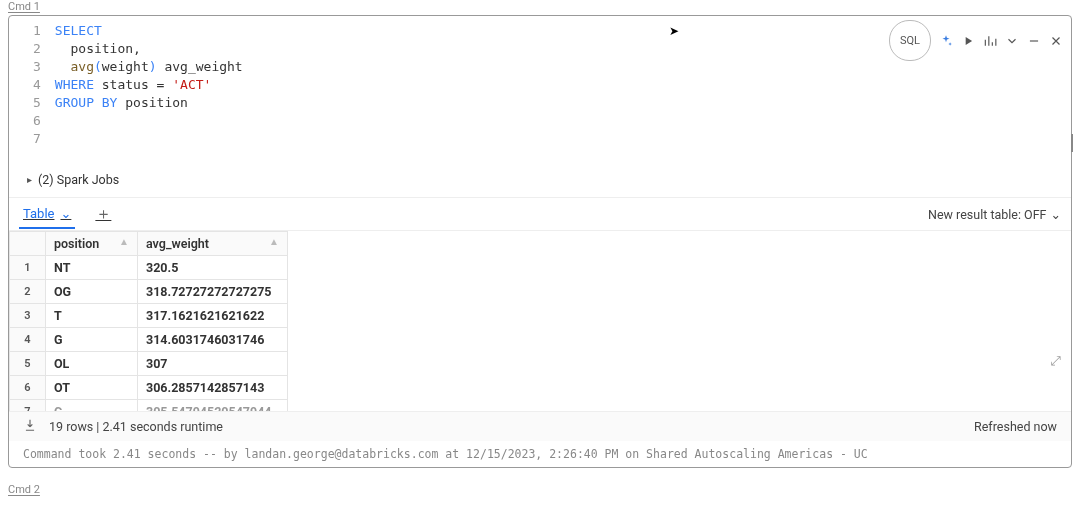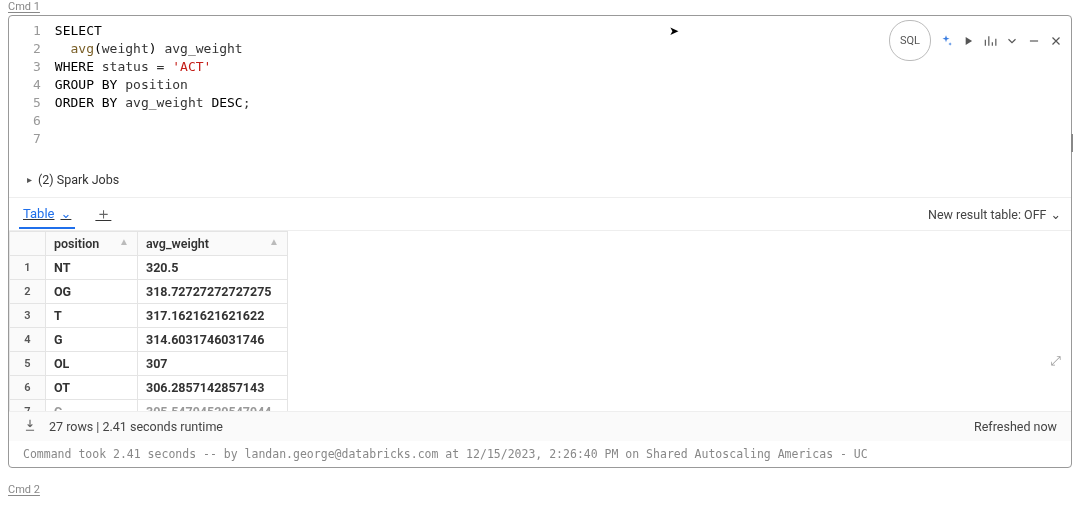--- a/index.html
+++ b/index.html
@@ -61,21 +61,21 @@
   }
   .gutter {
     color: #999;
     text-align: right;
     padding: 0 14px 0 24px;
     user-select: none;
   }
   .gutter div { height: 18px; }
   .code-lines { flex: 1; }
   .code-lines .line { height: 18px; white-space: pre; }
-  .kw { color: #000000; }
+  .kw { color: #3b82f6; }
   .fn { color: #795e26; }
   .ident { color: #267f99; }
   .str { color: #c41d17; }
   .jobs-row {
     padding: 6px 18px 10px;
     font-size: 12.5px;
     color: #333;
     display: flex;
     align-items: center;
     gap: 6px;
@@ -261,24 +261,24 @@
       <div>1</div>
       <div>2</div>
       <div>3</div>
       <div>4</div>
       <div>5</div>
       <div>6</div>
       <div>7</div>
     </div>
     <div class="code-lines">
       <div class="line"><span class="kw">SELECT</span></div>
+      <div class="line">  <span>position</span><span>,</span></div>
       <div class="line">  <span class="fn">avg</span><span class="kw">(</span><span>weight</span><span class="kw">)</span> <span>avg_weight</span></div>
       <div class="line"><span class="kw">WHERE</span> <span>status</span><span> = </span><span class="str">'ACT'</span></div>
       <div class="line"><span class="kw">GROUP BY</span> <span>position</span></div>
-      <div class="line"><span class="kw">ORDER BY</span> <span>avg_weight</span> <span class="kw">DESC</span><span>;</span></div>
     </div>
   </div>
 
   <div class="right-handle"></div>
 
   <div class="jobs-row">
     <span class="tri">▸</span>
     <span>(2) Spark Jobs</span>
   </div>
 
@@ -350,21 +350,21 @@
     <span class="expand-icon">⤢</span>
   </div>
 
   <div class="footer-bar">
     <div class="footer-left">
       <span class="dl-icon">
         <svg width="14" height="14" viewBox="0 0 24 24" fill="none" stroke="currentColor" stroke-width="2">
             <path d="M12 3v12m0 0l-4-4m4 4l4-4M5 21h14"></path>
           </svg>
       </span>
-      <span>27 rows  |  2.41 seconds runtime</span>
+      <span>19 rows  |  2.41 seconds runtime</span>
     </div>
     <span>Refreshed now</span>
   </div>
 
   <div class="cmd-meta">Command took 2.41 seconds -- by landan.george@databricks.com at 12/15/2023, 2:26:40 PM on Shared Autoscaling Americas - UC</div>
 
 </div>
 
 <div class="cell-label" style="margin-top:15px;">Cmd 2</div>
 

